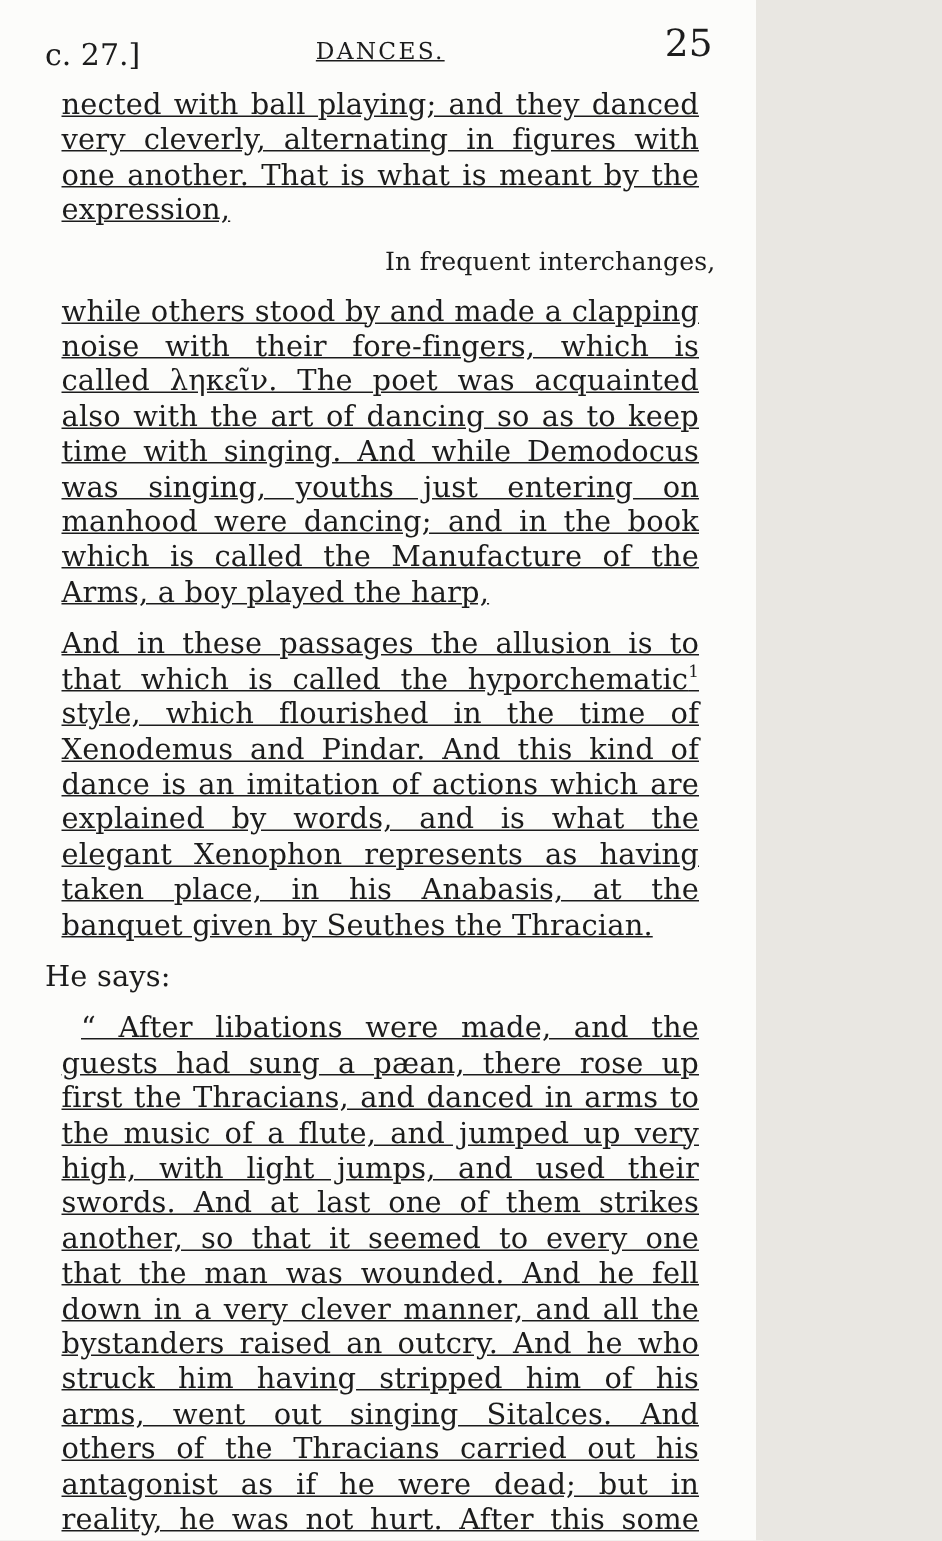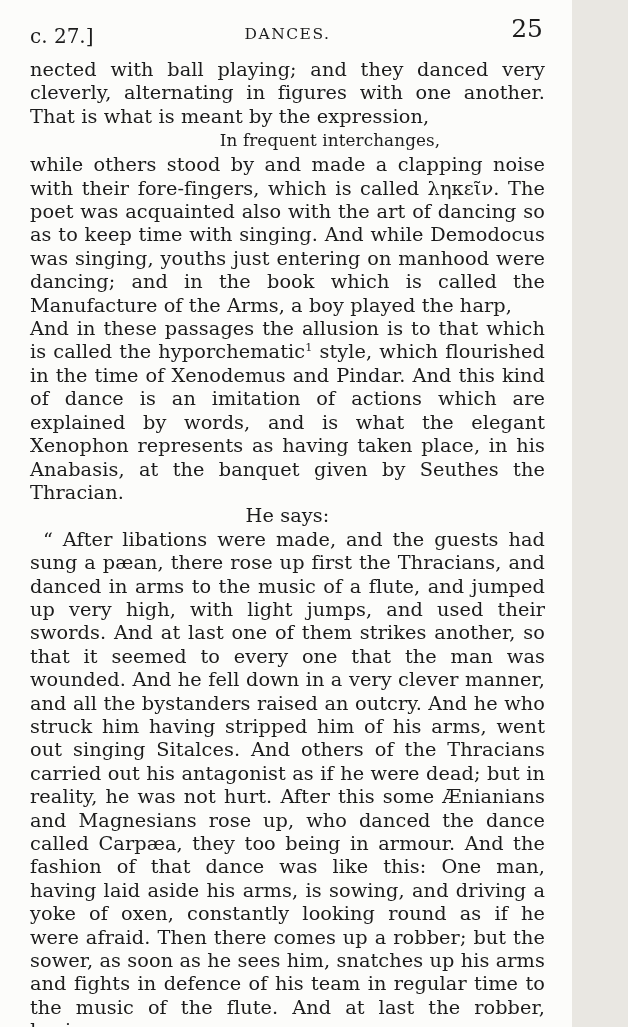--- a/index.html
+++ b/index.html
@@ -1,18 +1,18 @@
 <!DOCTYPE html>
 <html><head>
 <meta charset="utf-8">
 <style>
   html, body { margin: 0; padding: 0; background: #e9e7e2; }
   .page {
     position: relative;
-    width: 572px;
+    width: 504px;
     height: 1027px;
     box-sizing: border-box;
     margin: 0;
     padding: 16px 27px 0 30px;
     background: #fcfcfa;
     color: #1c1c1c;
     font-family: "DejaVu Serif", "Liberation Serif", serif;
     overflow: hidden;
   }
   .header {
@@ -27,42 +27,43 @@
     font-size: 20px;
   }
   .running-title {
     position: absolute;
     left: 0;
     right: 0;
     top: 9px;
     text-align: center;
     font-size: 15.5px;
     letter-spacing: 1.5px;
+    text-decoration: underline;
   }
   .pageno {
     position: absolute;
     right: 2px;
     top: -2px;
     font-size: 25px;
   }
   .body {
     font-size: 19.3px;
     line-height: 23.4px;
     text-align: justify;
     letter-spacing: 0.1px;
   }
-  .para { margin: 0; }
+  .para { margin: 11px; text-decoration: underline; }
   .verse {
     font-size: 16.8px;
     line-height: 22px;
     margin: 1px 0 2px 85px;
-    text-align: center;
+    text-align: right;
   }
   .says {
-    text-align: center;
+    text-align: left;
   }
   .quote-para { text-indent: 13px; }
   sup.noteref, sup.fmark {
     font-size: 0.58em;
     vertical-align: super;
     line-height: 0;
   }
   .footnote {
     margin-top: 7px;
     font-size: 16.2px;

